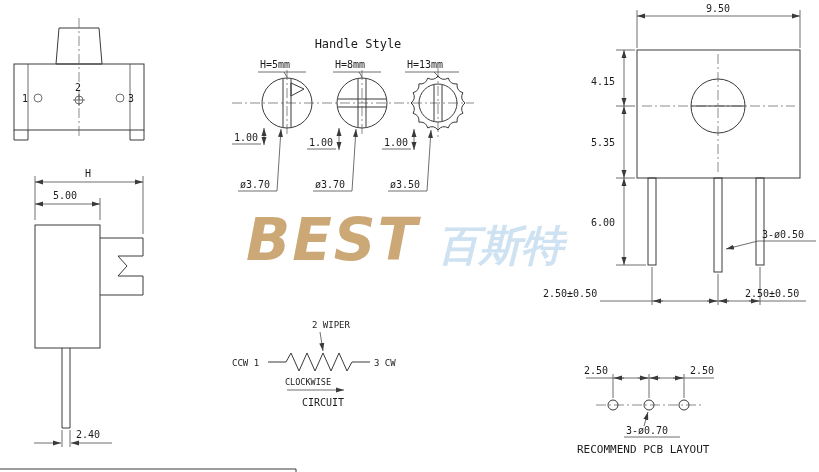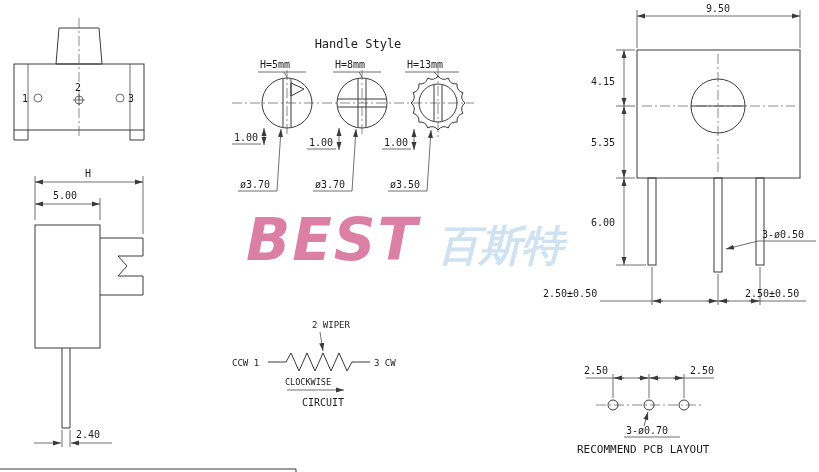--- a/index.html
+++ b/index.html
@@ -1,20 +1,20 @@
 <!DOCTYPE html>
 <html><head>
 <meta charset="utf-8">
 <style>
   html,body{margin:0;padding:0;background:#ffffff;}
   .canvas{position:relative;width:819px;height:472px;background:#ffffff;overflow:hidden;
           font-family:"DejaVu Sans Mono",monospace;}
   .watermark{position:absolute;left:246px;top:206px;display:flex;align-items:baseline;gap:18px;
              opacity:.55;font-style:italic;pointer-events:none;}
-  .wm-latin{font-family:"DejaVu Sans",sans-serif;font-weight:bold;font-size:58px;color:#be185d;letter-spacing:2px;}
+  .wm-latin{font-family:"DejaVu Sans",sans-serif;font-weight:bold;font-size:58px;color:#a16207;letter-spacing:2px;}
   .wm-cjk{font-family:Liberation Sans, sans-serif;font-weight:bold;font-size:42px;color:#a7cbe9;}
   svg{position:absolute;left:0;top:0;}
   .s{stroke:#3a3a3a;stroke-width:1;fill:none;}
   .thin{stroke:#4a4a4a;stroke-width:.8;fill:none;}
   .cl{stroke:#5a5a5a;stroke-width:.7;fill:none;stroke-dasharray:10 3 2 3;}
   .dd{marker-start:url(#arr);marker-end:url(#arr);}
   .de{marker-end:url(#arr);}
   text{font-family:"DejaVu Sans Mono",monospace;font-size:10px;fill:#1c1c1c;}
   .ttl{font-size:12px;}
   .t9{font-size:9px;}

